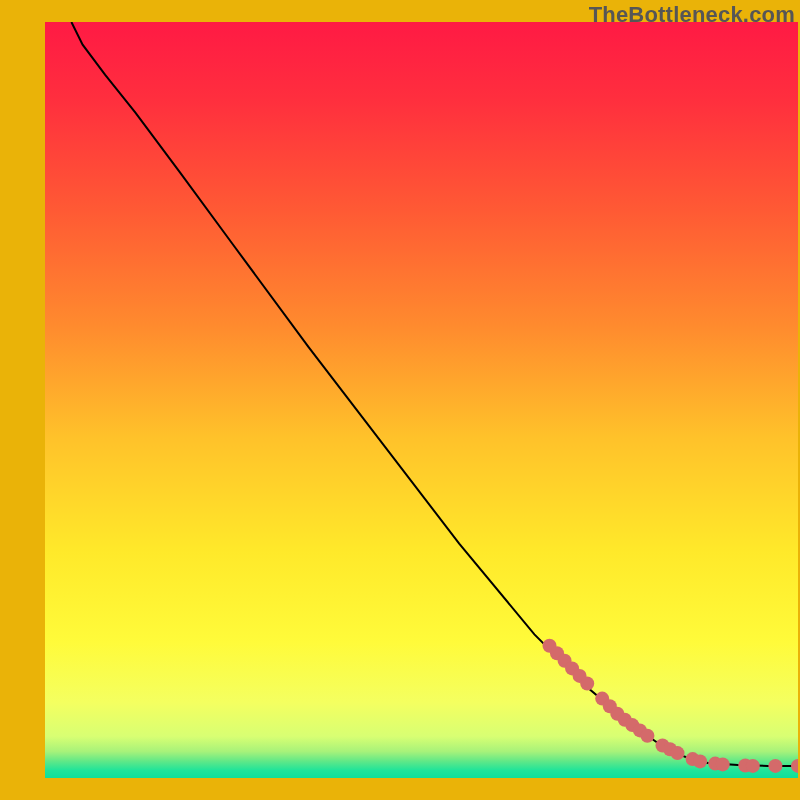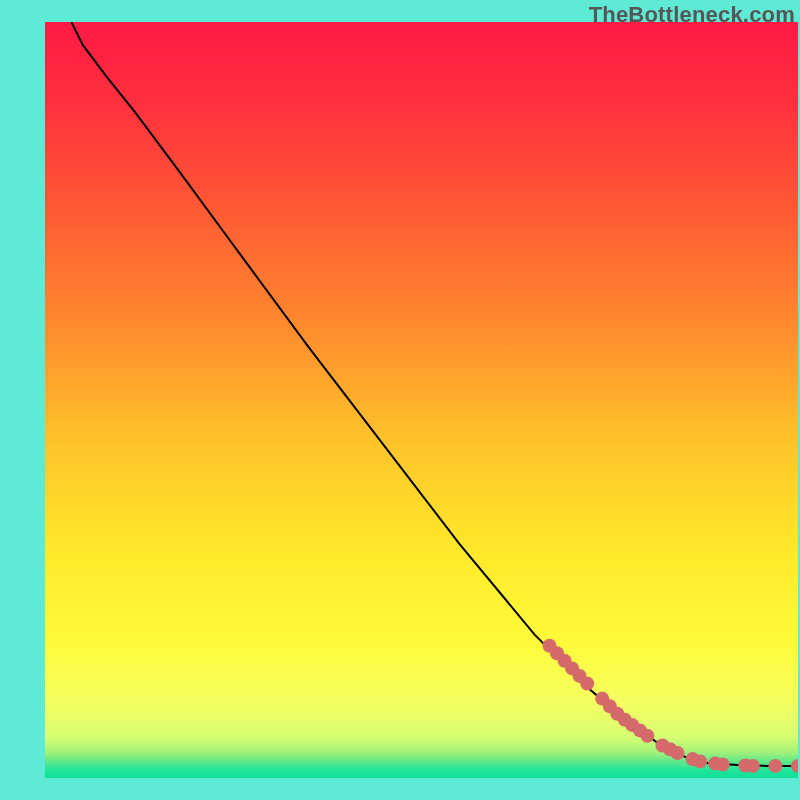--- a/index.html
+++ b/index.html
@@ -7,21 +7,21 @@
     padding: 0;
     width: 800px;
     height: 800px;
     overflow: hidden;
     background: #000;
   }
   .frame {
     position: relative;
     width: 800px;
     height: 800px;
-    background: #5eead4;
+    background: #eab308;
   }
   .plot-area {
     position: absolute;
     left: 45px;
     top: 22px;
     width: 753px;
     height: 756px;
     overflow: hidden;
   }
   .watermark {

